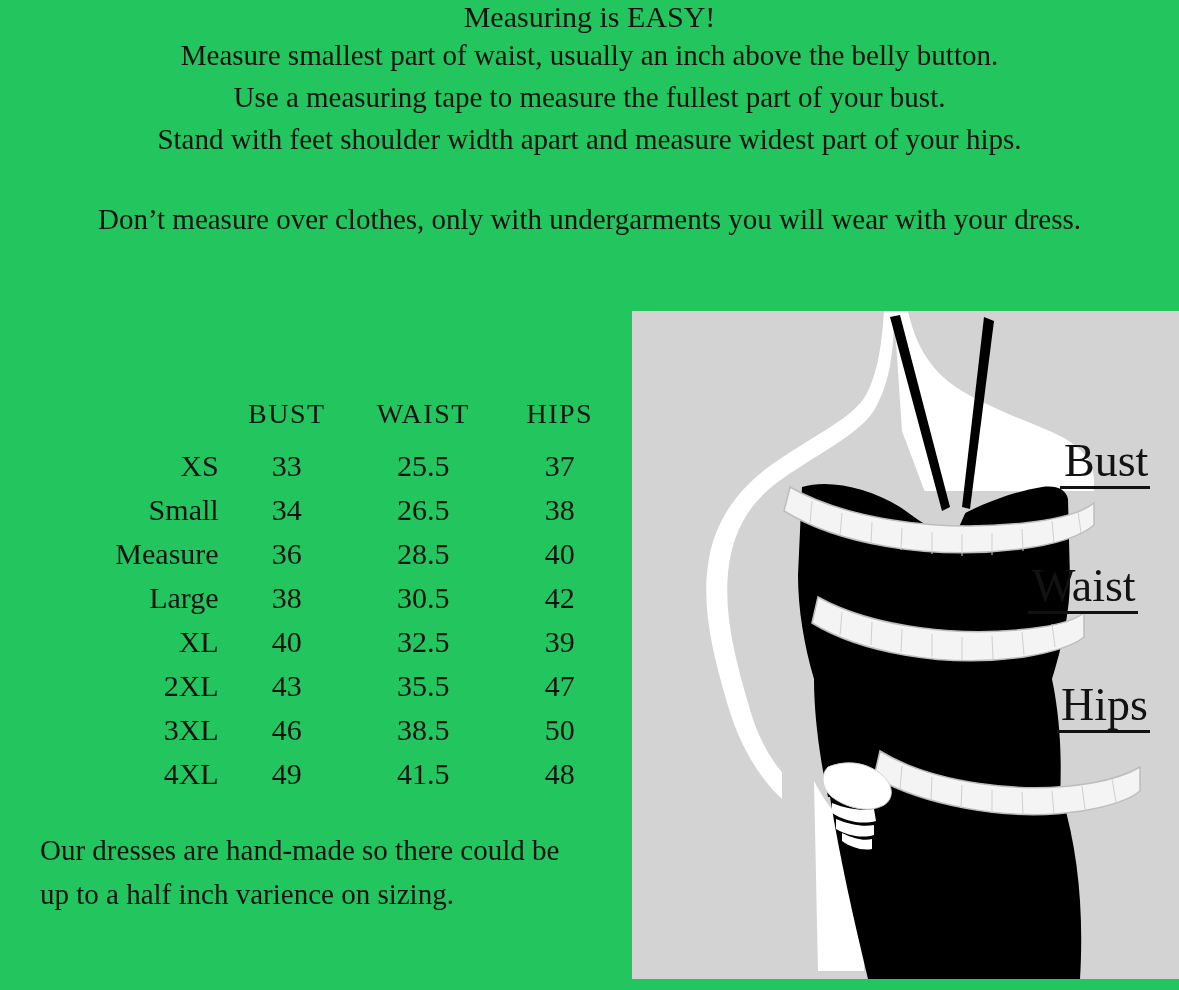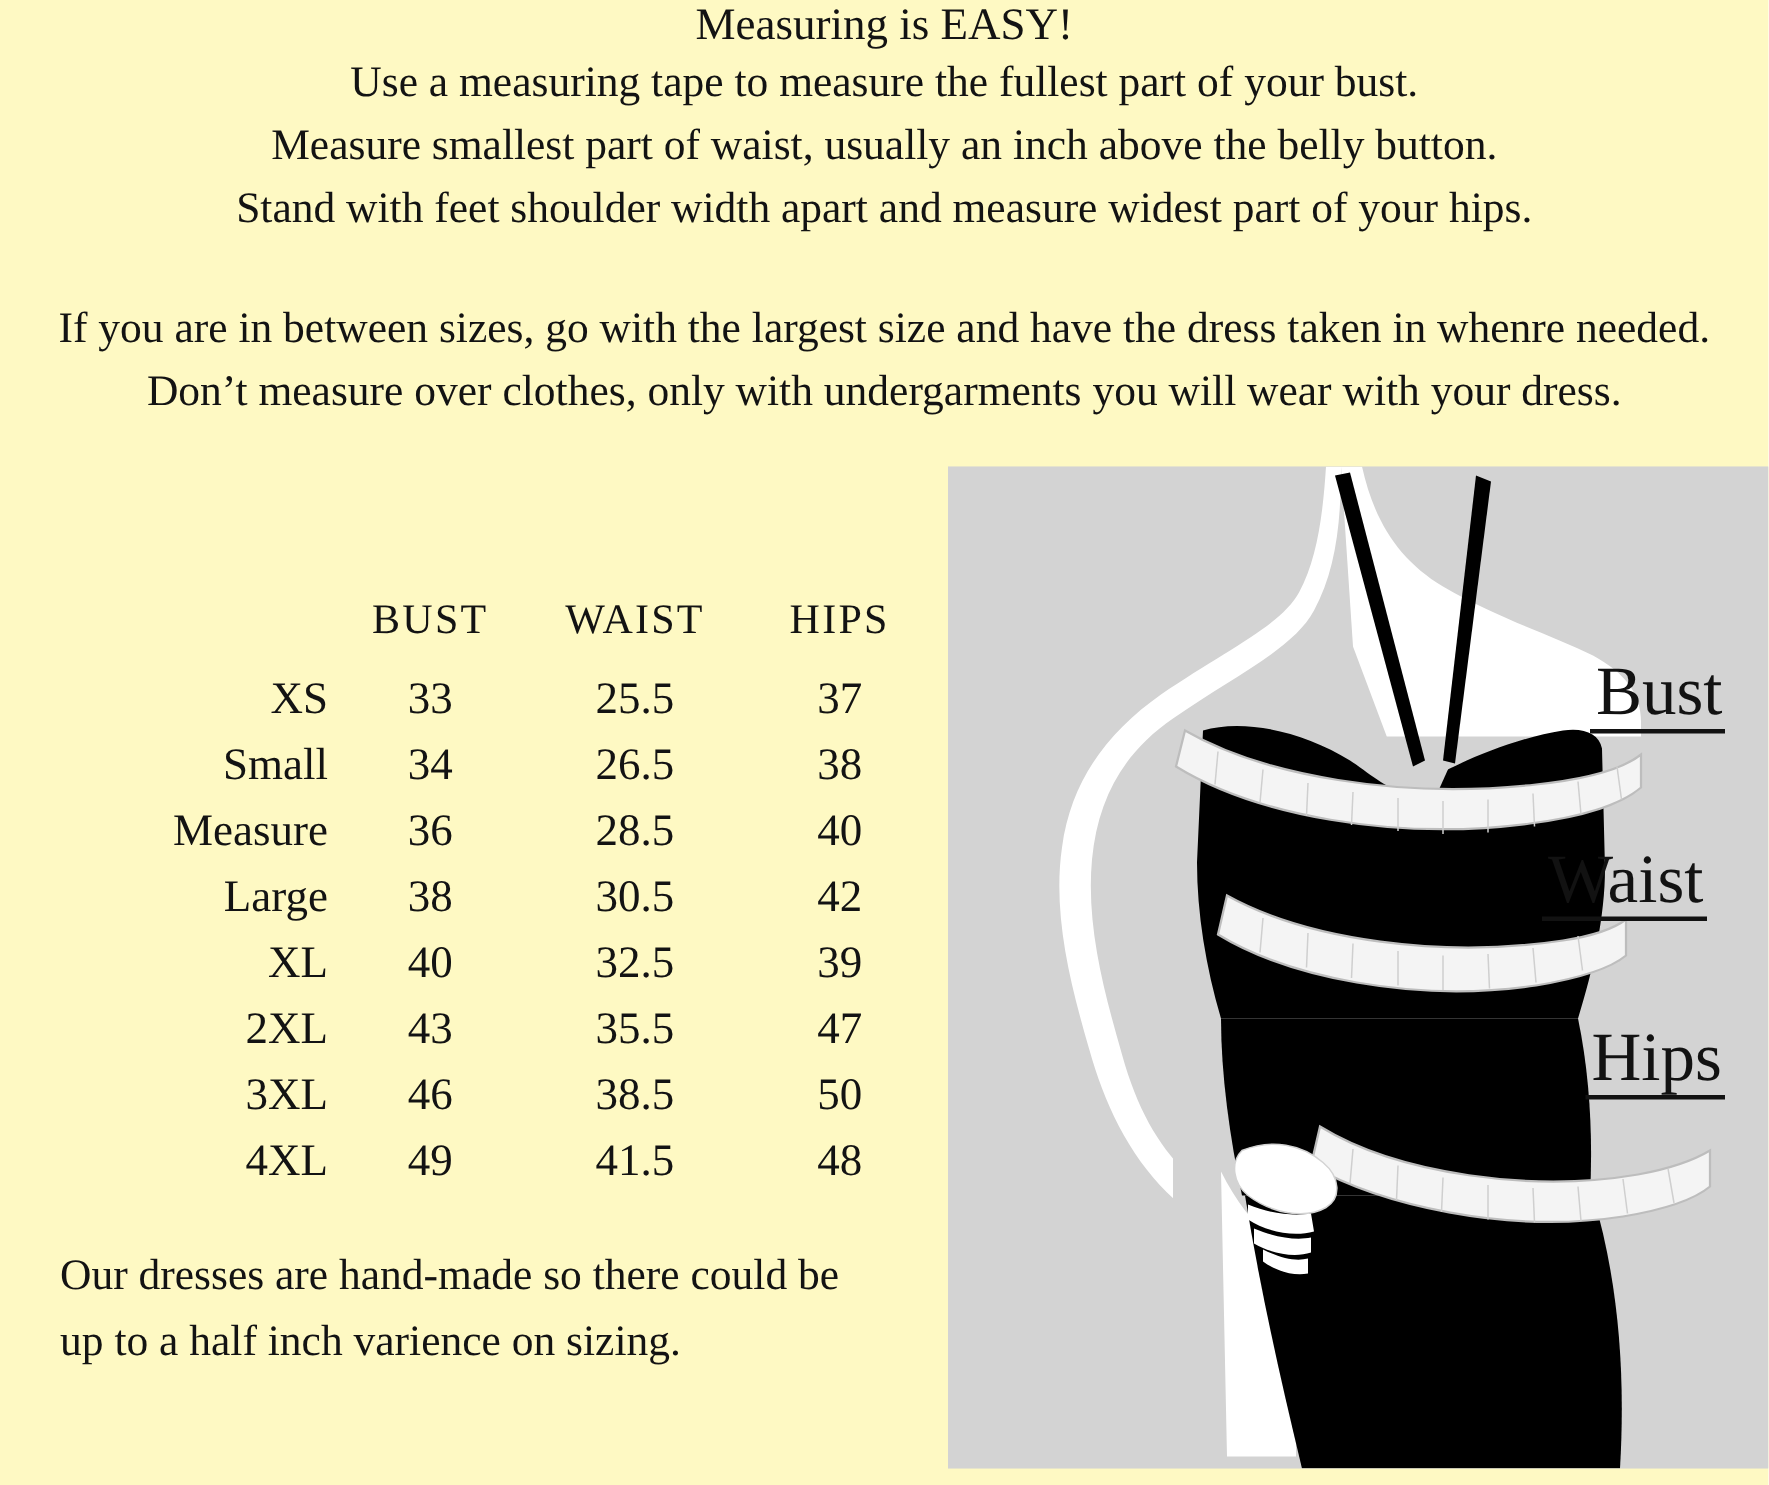--- a/index.html
+++ b/index.html
@@ -11,21 +11,21 @@
     width: 1179px;
     height: 990px;
     overflow: hidden;
     font-family: "Liberation Serif", serif;
     color: #1a1a1a;
   }
   .page {
     position: relative;
     width: 1179px;
     height: 990px;
-    background: #fef9c3;
+    background: #22c55e;
   }
 
   
   .instructions {
     position: absolute;
     left: 0;
     top: 0;
     width: 1179px;
     text-align: center;
   }
@@ -127,25 +127,24 @@
 
   
 </style>
 </head>
 <body>
 
 <div class="page">
 
   <div class="instructions">
     <div class="line headline">Measuring is EASY!</div>
+    <div class="line">Measure smallest part of waist, usually an inch above the belly button.</div>
     <div class="line">Use a measuring tape to measure the fullest part of your bust.</div>
-    <div class="line">Measure smallest part of waist, usually an inch above the belly button.</div>
     <div class="line">Stand with feet shoulder width apart and measure widest part of your hips.</div>
     <div class="gap"></div>
-    <div class="line">If you are in between sizes, go with the largest size and have the dress taken in whenre needed.</div>
     <div class="line">Don’t measure over clothes, only with undergarments you will wear with your dress.</div>
   </div>
 
   <div class="illustration">
     <svg width="547" height="668" viewBox="0 0 547 668" xmlns="http://www.w3.org/2000/svg">
 
       <rect x="0" y="0" width="547" height="668" fill="#d3d3d3"></rect>
 
       <path d="M252 0 L262 0 C262 40 258 70 244 96 C230 122 190 140 150 168
                C118 190 100 220 96 262 C92 306 104 350 116 392

